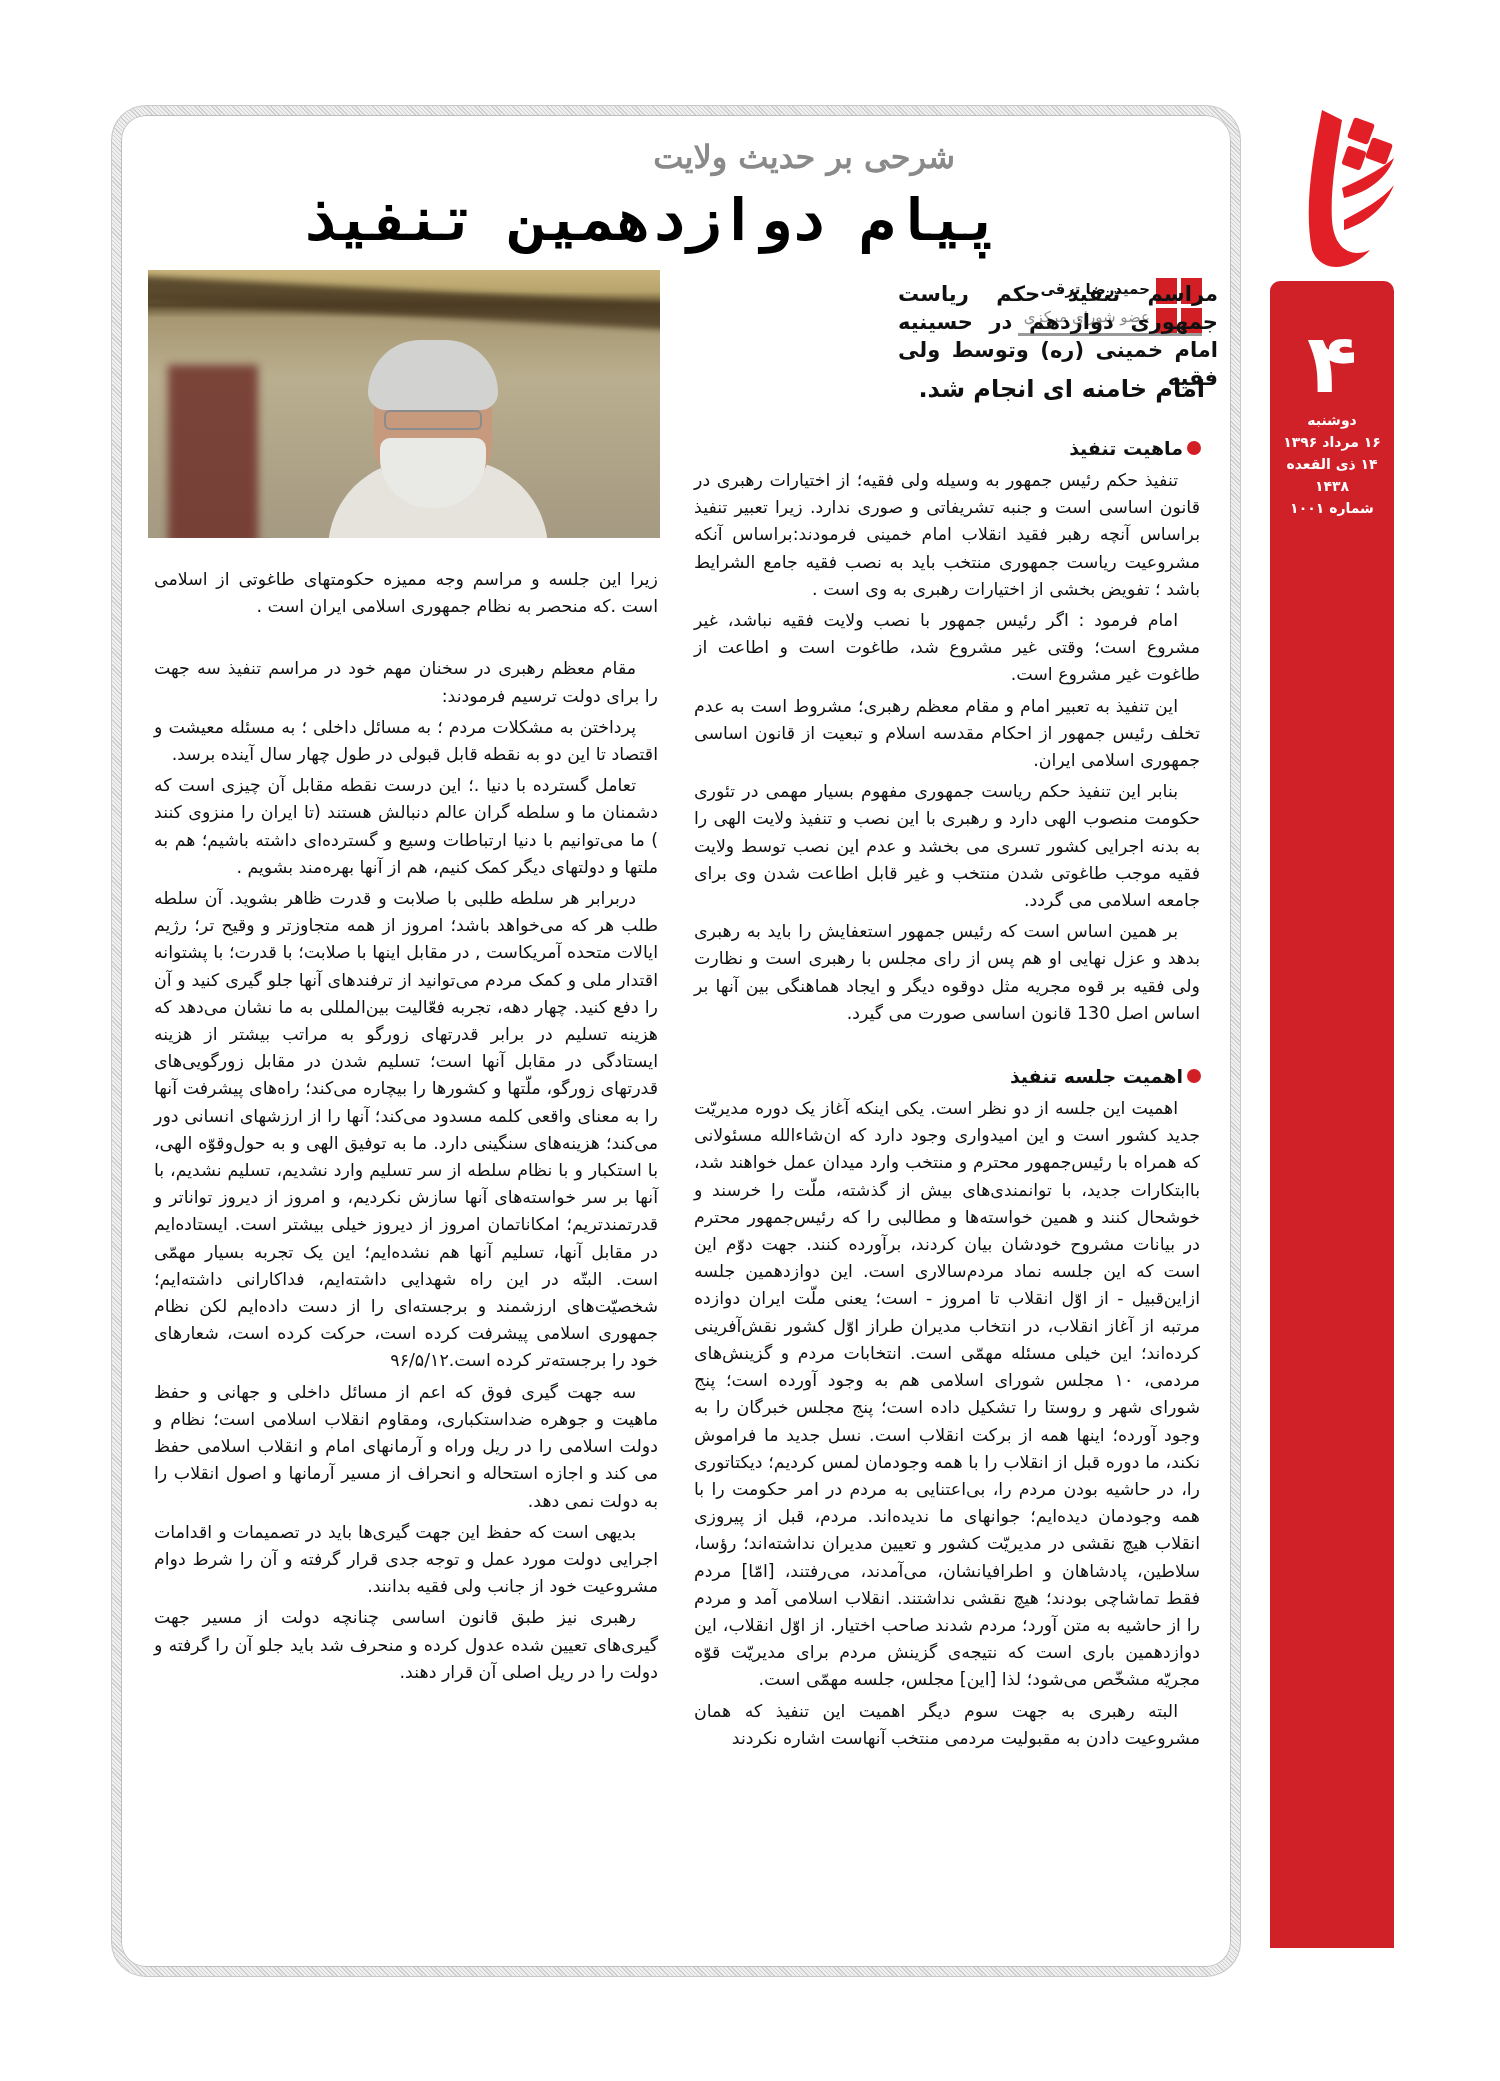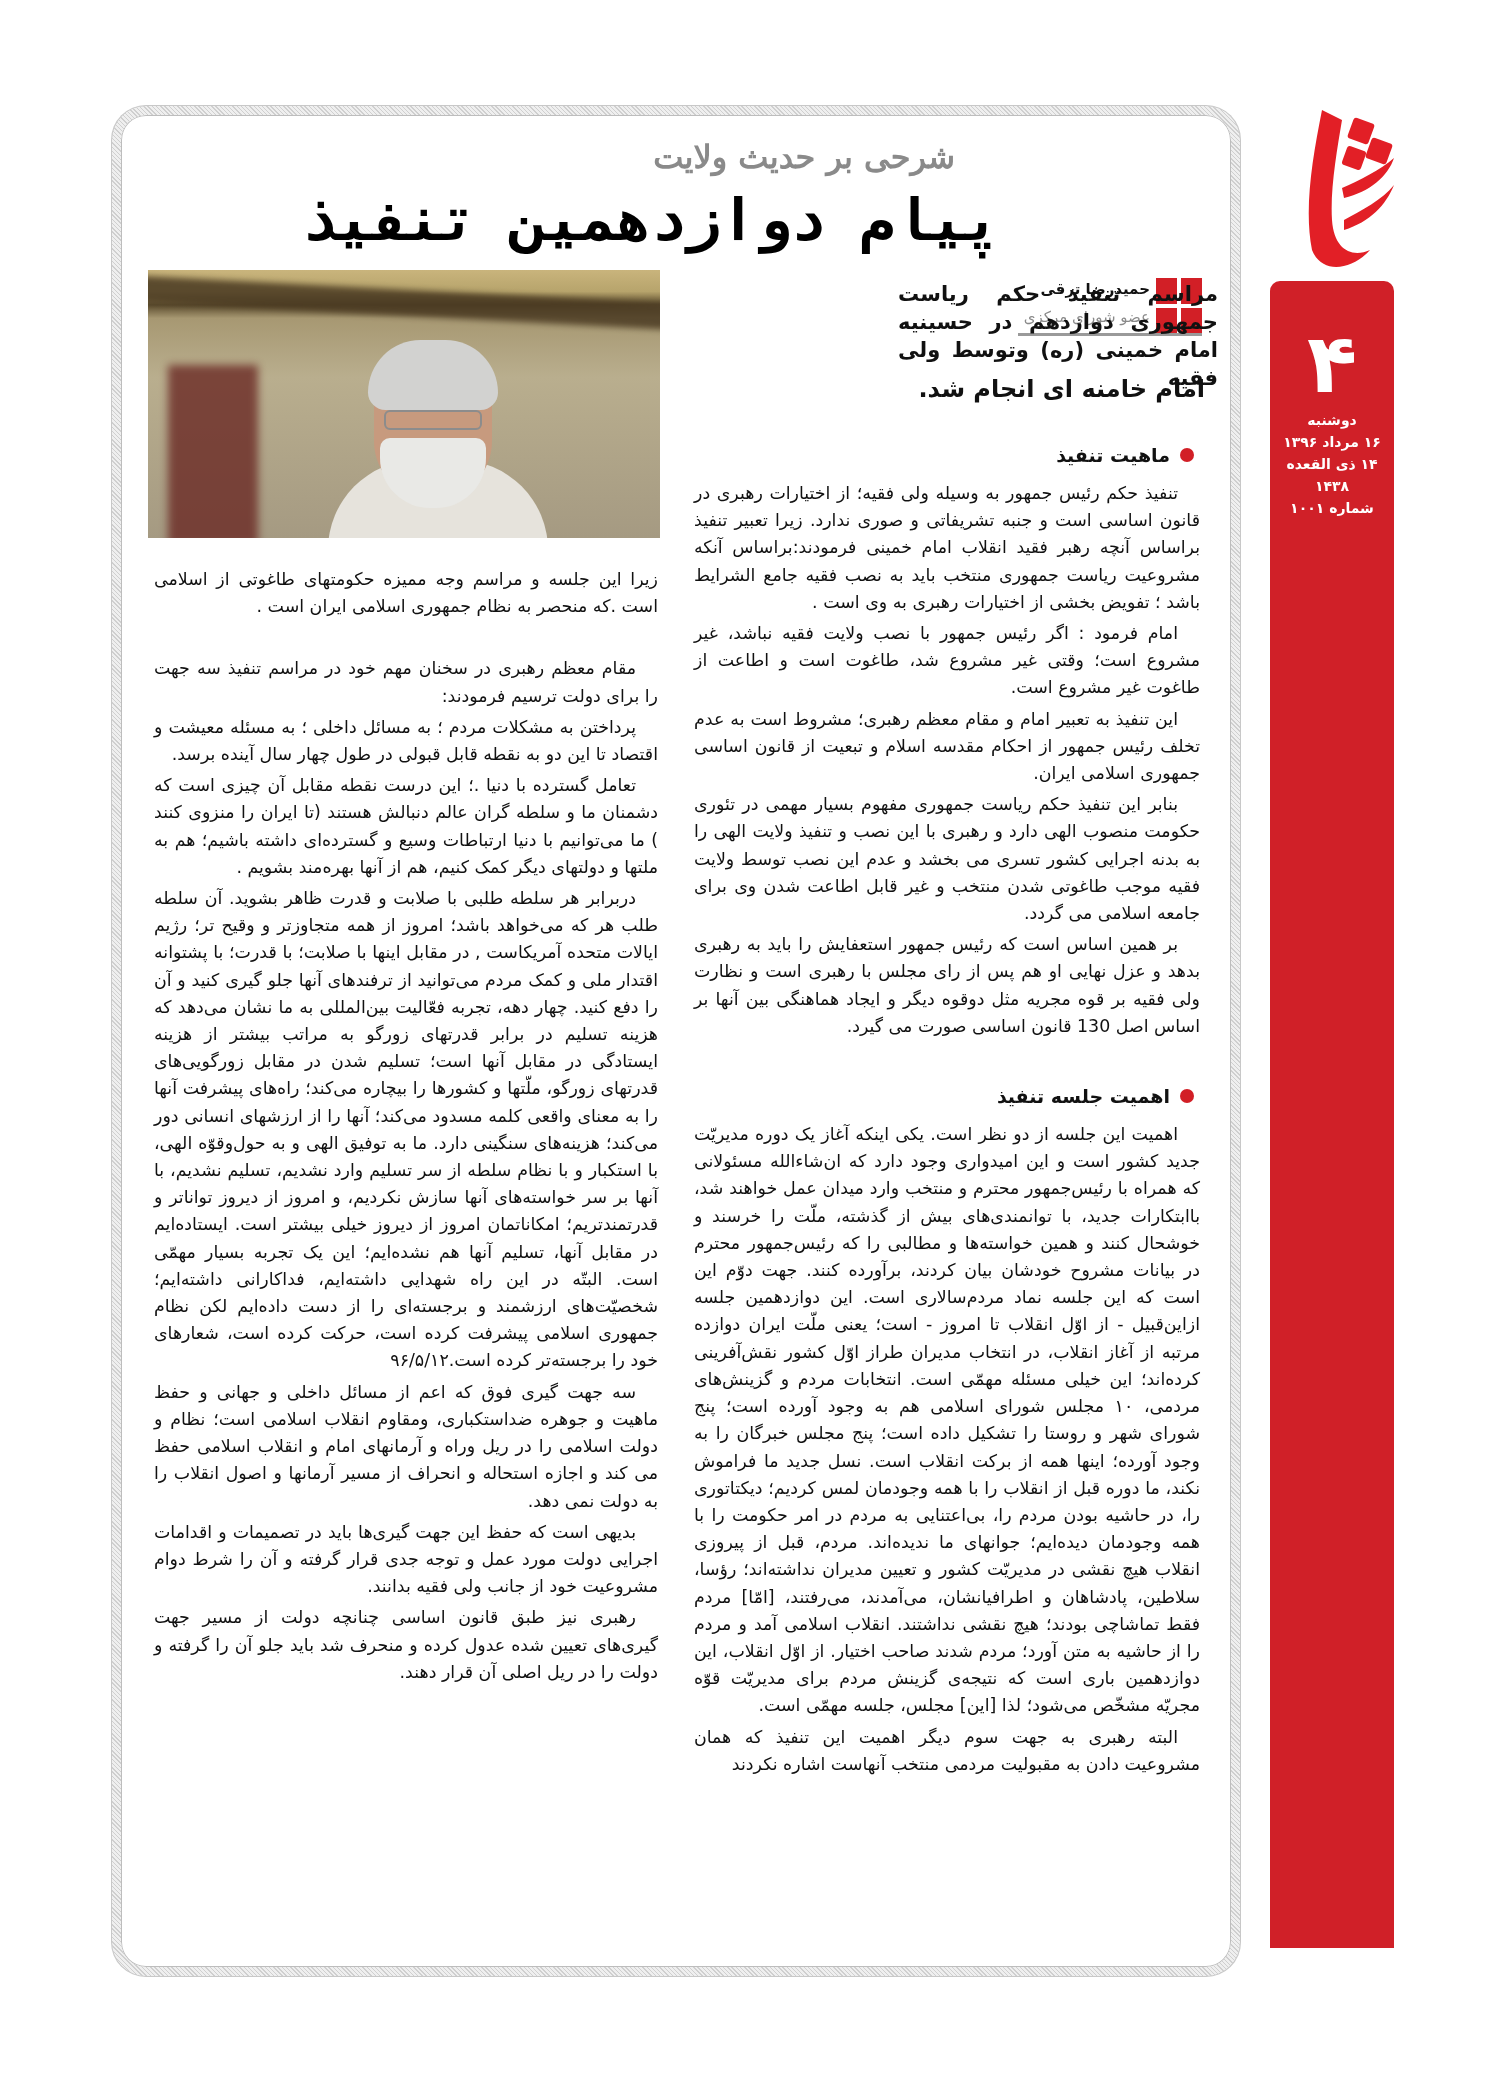--- a/index.html
+++ b/index.html
@@ -25,21 +25,21 @@
   .author-logo::before{content:"";position:absolute;left:21px;top:0;width:4px;height:56px;background:#fff;}
   .author-logo::after{content:"";position:absolute;left:0;top:26px;width:46px;height:4px;background:#fff;}
   .author-name{position:absolute;right:52px;top:2px;font-size:15px;font-weight:bold;direction:rtl;}
   .author-role{position:absolute;right:52px;top:30px;font-size:15px;color:#8a8a8a;direction:rtl;}
   .author-line{position:absolute;left:0;right:0;bottom:-2px;height:3px;background:#9a9a9a;}
   .lead{position:absolute;right:282px;top:280px;width:320px;direction:rtl;text-align:justify;font-size:21px;line-height:28px;font-weight:bold;text-align-last:right;}
   .lead2{position:absolute;right:295px;top:375px;direction:rtl;font-size:24px;font-weight:bold;text-align:right;}
   .col{position:absolute;direction:rtl;text-align:justify;font-size:17.4px;line-height:27.2px;}
   .col p{margin:4px;text-indent:22px;}
   .col p.noind{text-indent:0;}
-  .col h3{margin:10px;font-size:19px;line-height:30px;font-weight:bold;display:flex;align-items:center;gap:10px;}
+  .col h3{margin:3px;font-size:19px;line-height:30px;font-weight:bold;display:flex;align-items:center;gap:4px;}
   .col h3 .dot{display:inline-block;width:14px;height:14px;border-radius:50%;background:#d21f26;flex:none;}
   .colR{left:690px;top:430px;width:514px;}
   .colL{left:150px;top:562px;width:512px;}
   .gap{height:27px;}
   .logo{position:absolute;left:1282px;top:100px;width:120px;height:180px;}
   .sidebar{position:absolute;left:1270px;top:281px;width:124px;height:1667px;background:#d02028;border-radius:10px 10px 0 0;color:#fff;text-align:center;direction:rtl;}
   .page-num{margin-top:38px;font-size:82px;font-weight:bold;line-height:90px;}
   .side-line{font-size:14px;font-weight:bold;line-height:22px;}
 </style>
 </head>

